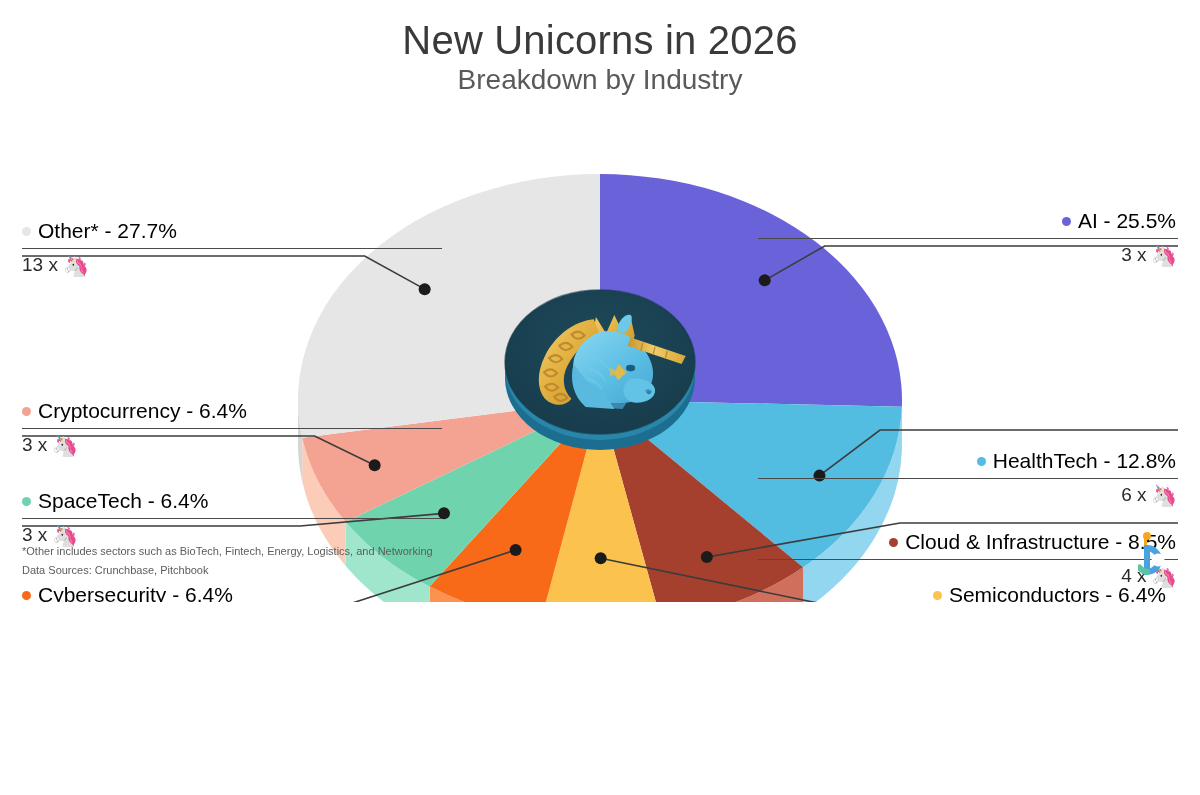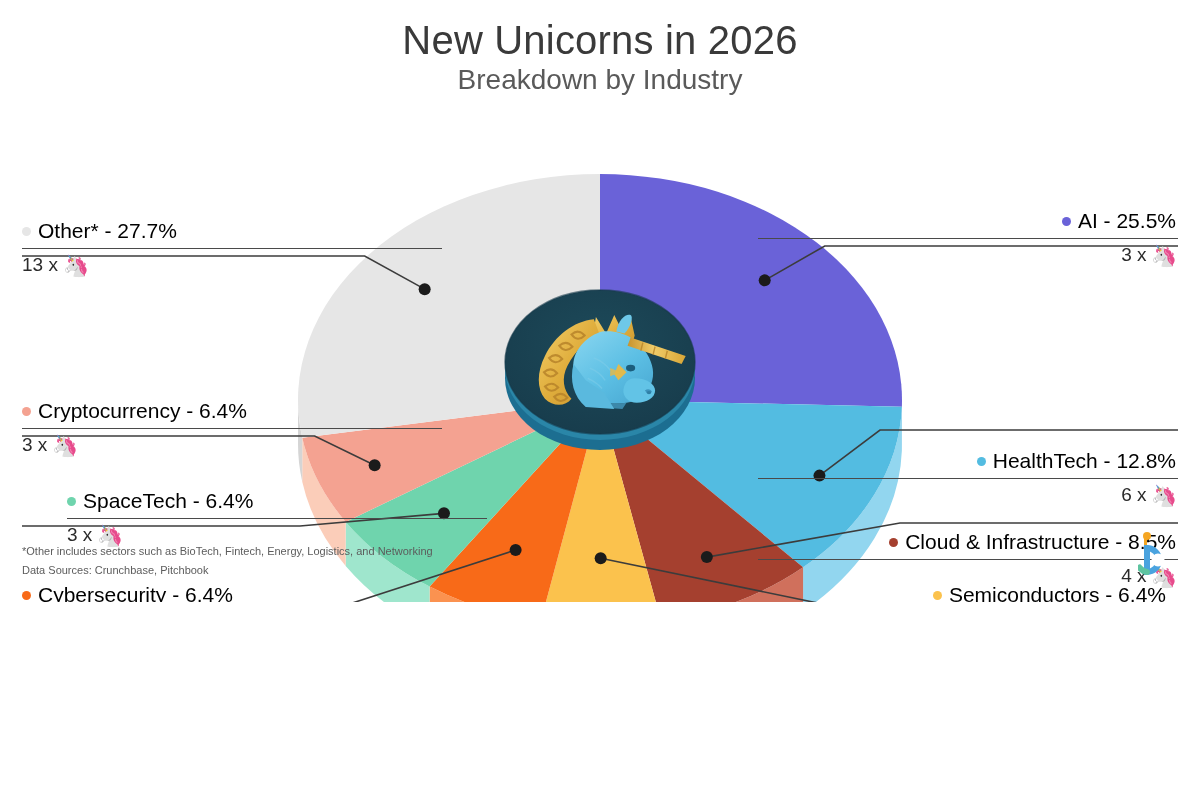--- a/index.html
+++ b/index.html
@@ -344,21 +344,21 @@
     <div class="callout-title">
       <span class="legend-dot" style="background: rgb(244, 162, 145);"></span><span>Cryptocurrency - 6.4%</span>
     </div>
     <div class="callout-rule"></div>
     <div class="callout-count">
       <span>3 x</span>
       <span class="uni">🦄</span>
     </div>
   </div>
 
-  <div class="callout left" id="callout-spacetech" style="left:22px; top:488px;margin-left:45px;">
+  <div class="callout left" id="callout-spacetech" style="left:22px; top:488px;">
     <div class="callout-title">
       <span class="legend-dot" style="background: rgb(111, 212, 173);"></span><span>SpaceTech - 6.4%</span>
     </div>
     <div class="callout-rule"></div>
     <div class="callout-count">
       <span>3 x</span>
       <span class="uni">🦄</span>
     </div>
   </div>
 

